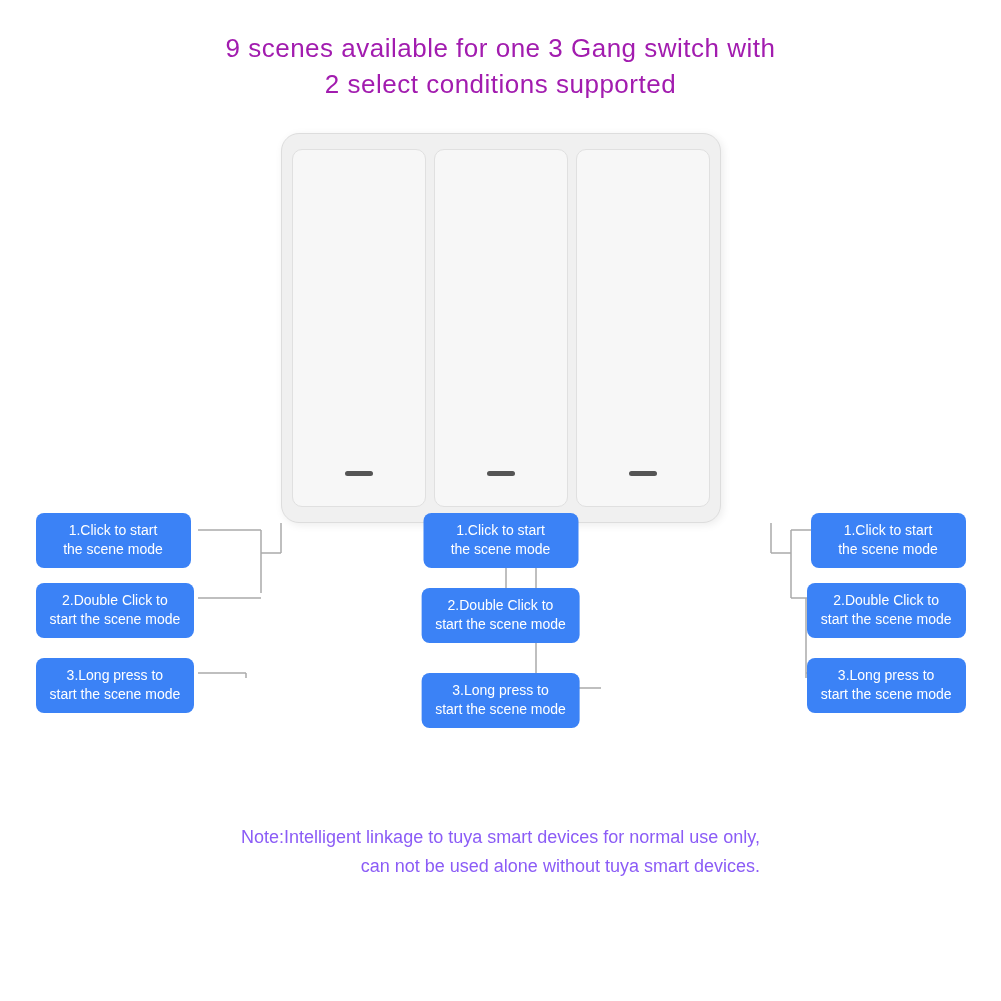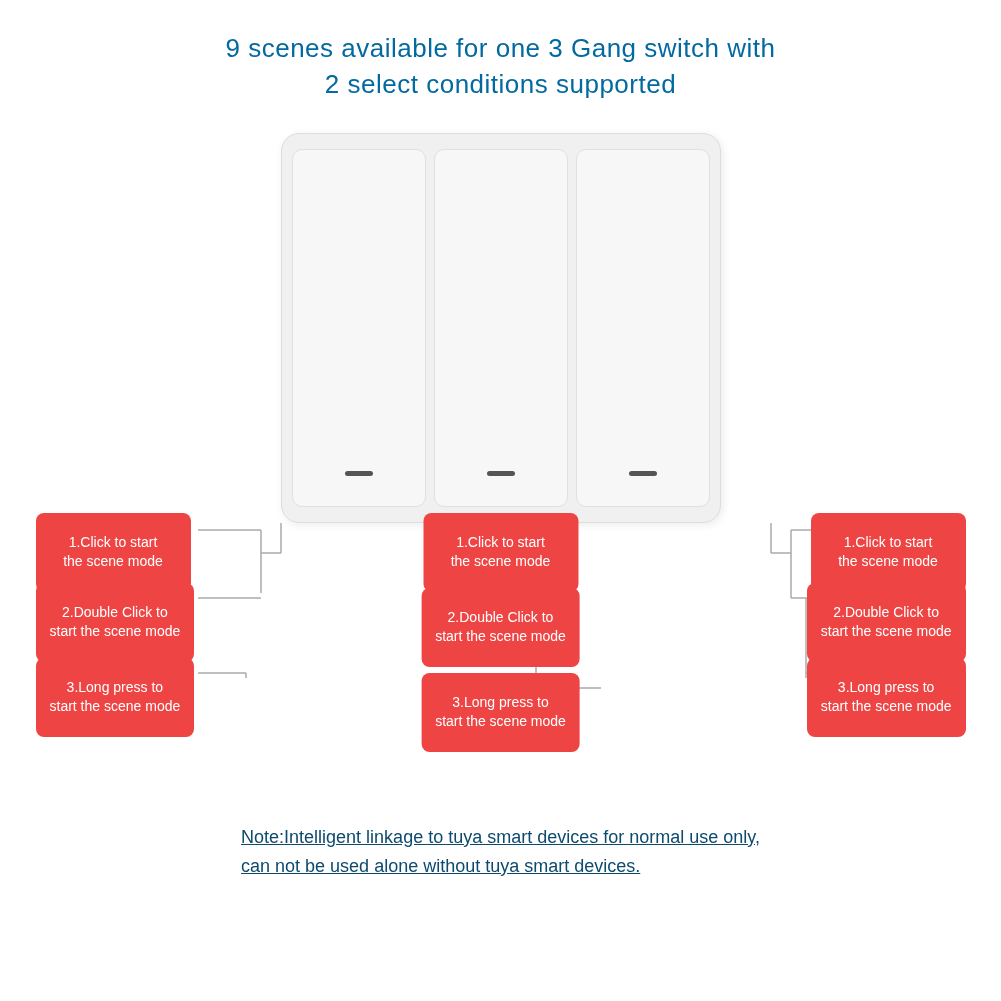--- a/index.html
+++ b/index.html
@@ -17,21 +17,21 @@
       height: 1001px;
       display: flex;
       flex-direction: column;
       align-items: center;
       padding: 30px 40px 20px;
     }
 
     .title {
       font-size: 26px;
       font-weight: 300;
-      color: #0369a1;
+      color: #a21caf;
       text-align: center;
       line-height: 1.4;
       margin-bottom: 30px;
       letter-spacing: 0.5px;
     }
 
     .diagram-area {
       position: relative;
       width: 950px;
       height: 680px;
@@ -82,24 +82,24 @@
       top: 0;
       left: 0;
       width: 100%;
       height: 100%;
       pointer-events: none;
     }
 
     
     .label-box {
       position: absolute;
-      background: #ef4444;
+      background: #3b82f6;
       color: #fff;
       border-radius: 8px;
-      padding: 20px 14px;
+      padding: 8px 14px;
       font-size: 14px;
       line-height: 1.4;
       text-align: center;
       min-width: 155px;
     }
 
     
     .label-left-1 { top: 380px; left: 10px; }
     .label-left-2 { top: 450px; left: 10px; }
     .label-left-3 { top: 525px; left: 10px; }
@@ -110,25 +110,24 @@
     .label-center-3 { top: 540px; left: 50%; transform: translateX(-50%); }
 
     
     .label-right-1 { top: 380px; right: 10px; }
     .label-right-2 { top: 450px; right: 10px; }
     .label-right-3 { top: 525px; right: 10px; }
 
     .note-text {
       margin-top: 10px;
       font-size: 18px;
-      color: #0c4a6e;
+      color: #8b5cf6;
       line-height: 1.6;
-      text-align: left;
+      text-align: right;
       font-weight: 300;
-      text-decoration: underline;
     }
   </style>
 </head>
 <body>
 
 <div class="page-container">
 
   <div class="title">
     <span>9 scenes available for one 3 Gang switch with</span><br>
     <span>2 select conditions supported</span>

